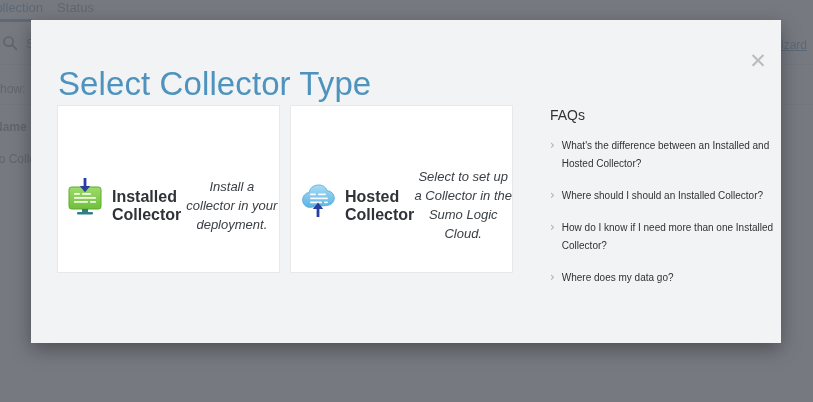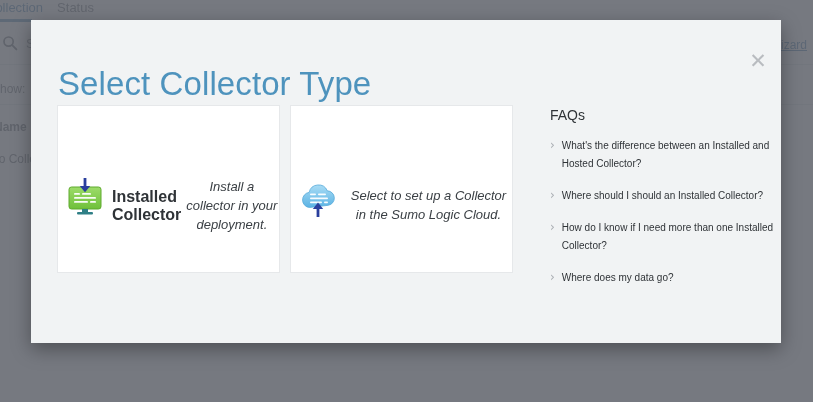--- a/index.html
+++ b/index.html
@@ -336,20 +336,21 @@
               <rect x="19" y="17.5" width="6" height="1.7" rx="0.85" fill="#ffffff" opacity="0.95"></rect>
               <rect x="27" y="17.5" width="8" height="1.7" rx="0.85" fill="#ffffff" opacity="0.95"></rect>
               <rect x="19" y="21.5" width="18" height="1.7" rx="0.85" fill="#ffffff" opacity="0.95"></rect>
               <rect x="19" y="25.5" width="12" height="1.7" rx="0.85" fill="#ffffff" opacity="0.95"></rect>
               <rect x="33" y="25.5" width="4" height="1.7" rx="0.85" fill="#ffffff" opacity="0.95"></rect>
 
               <rect x="25.6" y="31" width="2.8" height="10" fill="#2a3f9d"></rect>
               <polygon points="21.8,33 32.2,33 27,26.5" fill="#2a3f9d"></polygon>
             </svg>
           </div>
+          <div class="card-title">Hosted Collector</div>
           <div class="card-desc">Select to set up a Collector in the Sumo Logic Cloud.</div>
         </div>
 
       </div>
 
       <div class="faq">
         <div class="faq-heading">FAQs</div>
 
         <div class="faq-item">
           <span class="faq-chevron">›</span>

